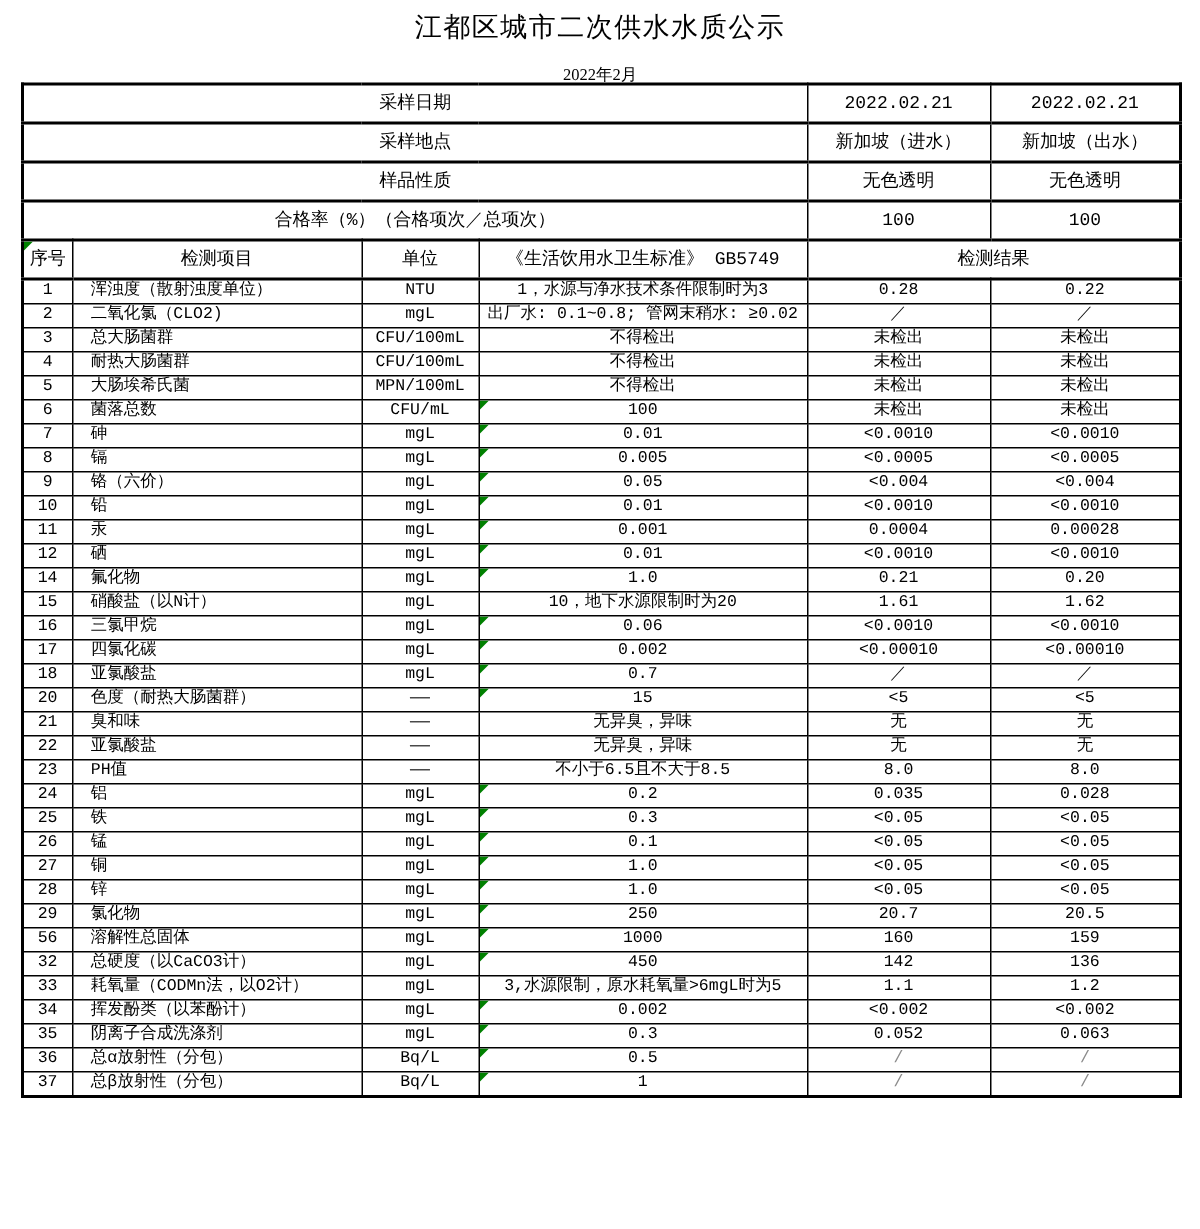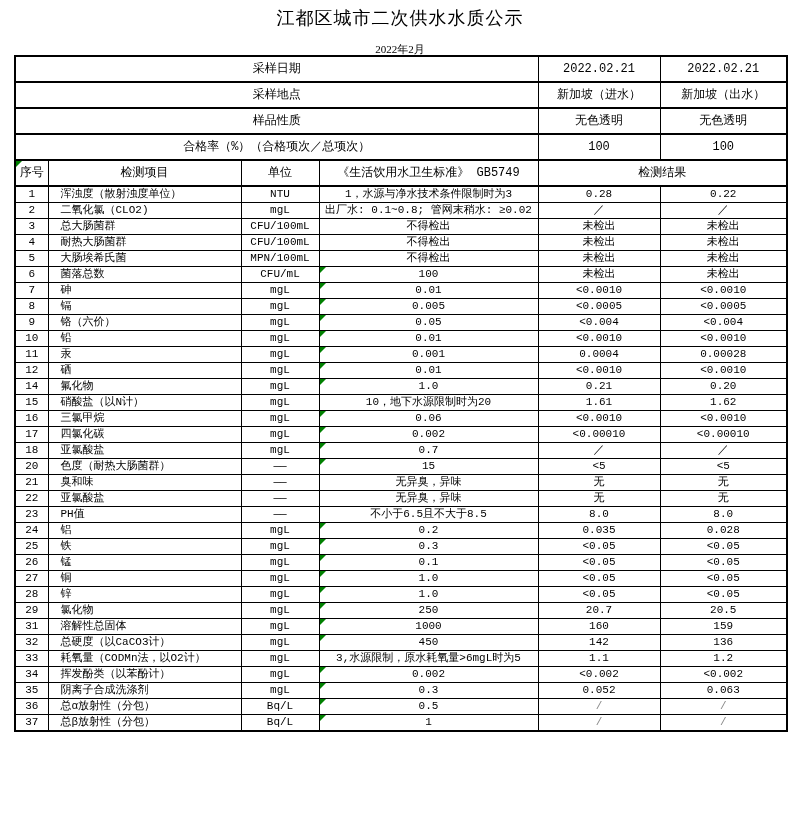--- a/index.html
+++ b/index.html
@@ -274,21 +274,21 @@
       </tr>
       <tr>
         <td>29</td>
         <td class="item">氯化物</td>
         <td>mgL</td>
         <td><span class="flag"></span>250</td>
         <td>20.7</td>
         <td>20.5</td>
       </tr>
       <tr>
-        <td>31</td>
+        <td>56</td>
         <td class="item">溶解性总固体</td>
         <td>mgL</td>
         <td><span class="flag"></span>1000</td>
         <td>160</td>
         <td>159</td>
       </tr>
       <tr>
         <td>32</td>
         <td class="item">总硬度（以CaCO3计）</td>
         <td>mgL</td>

